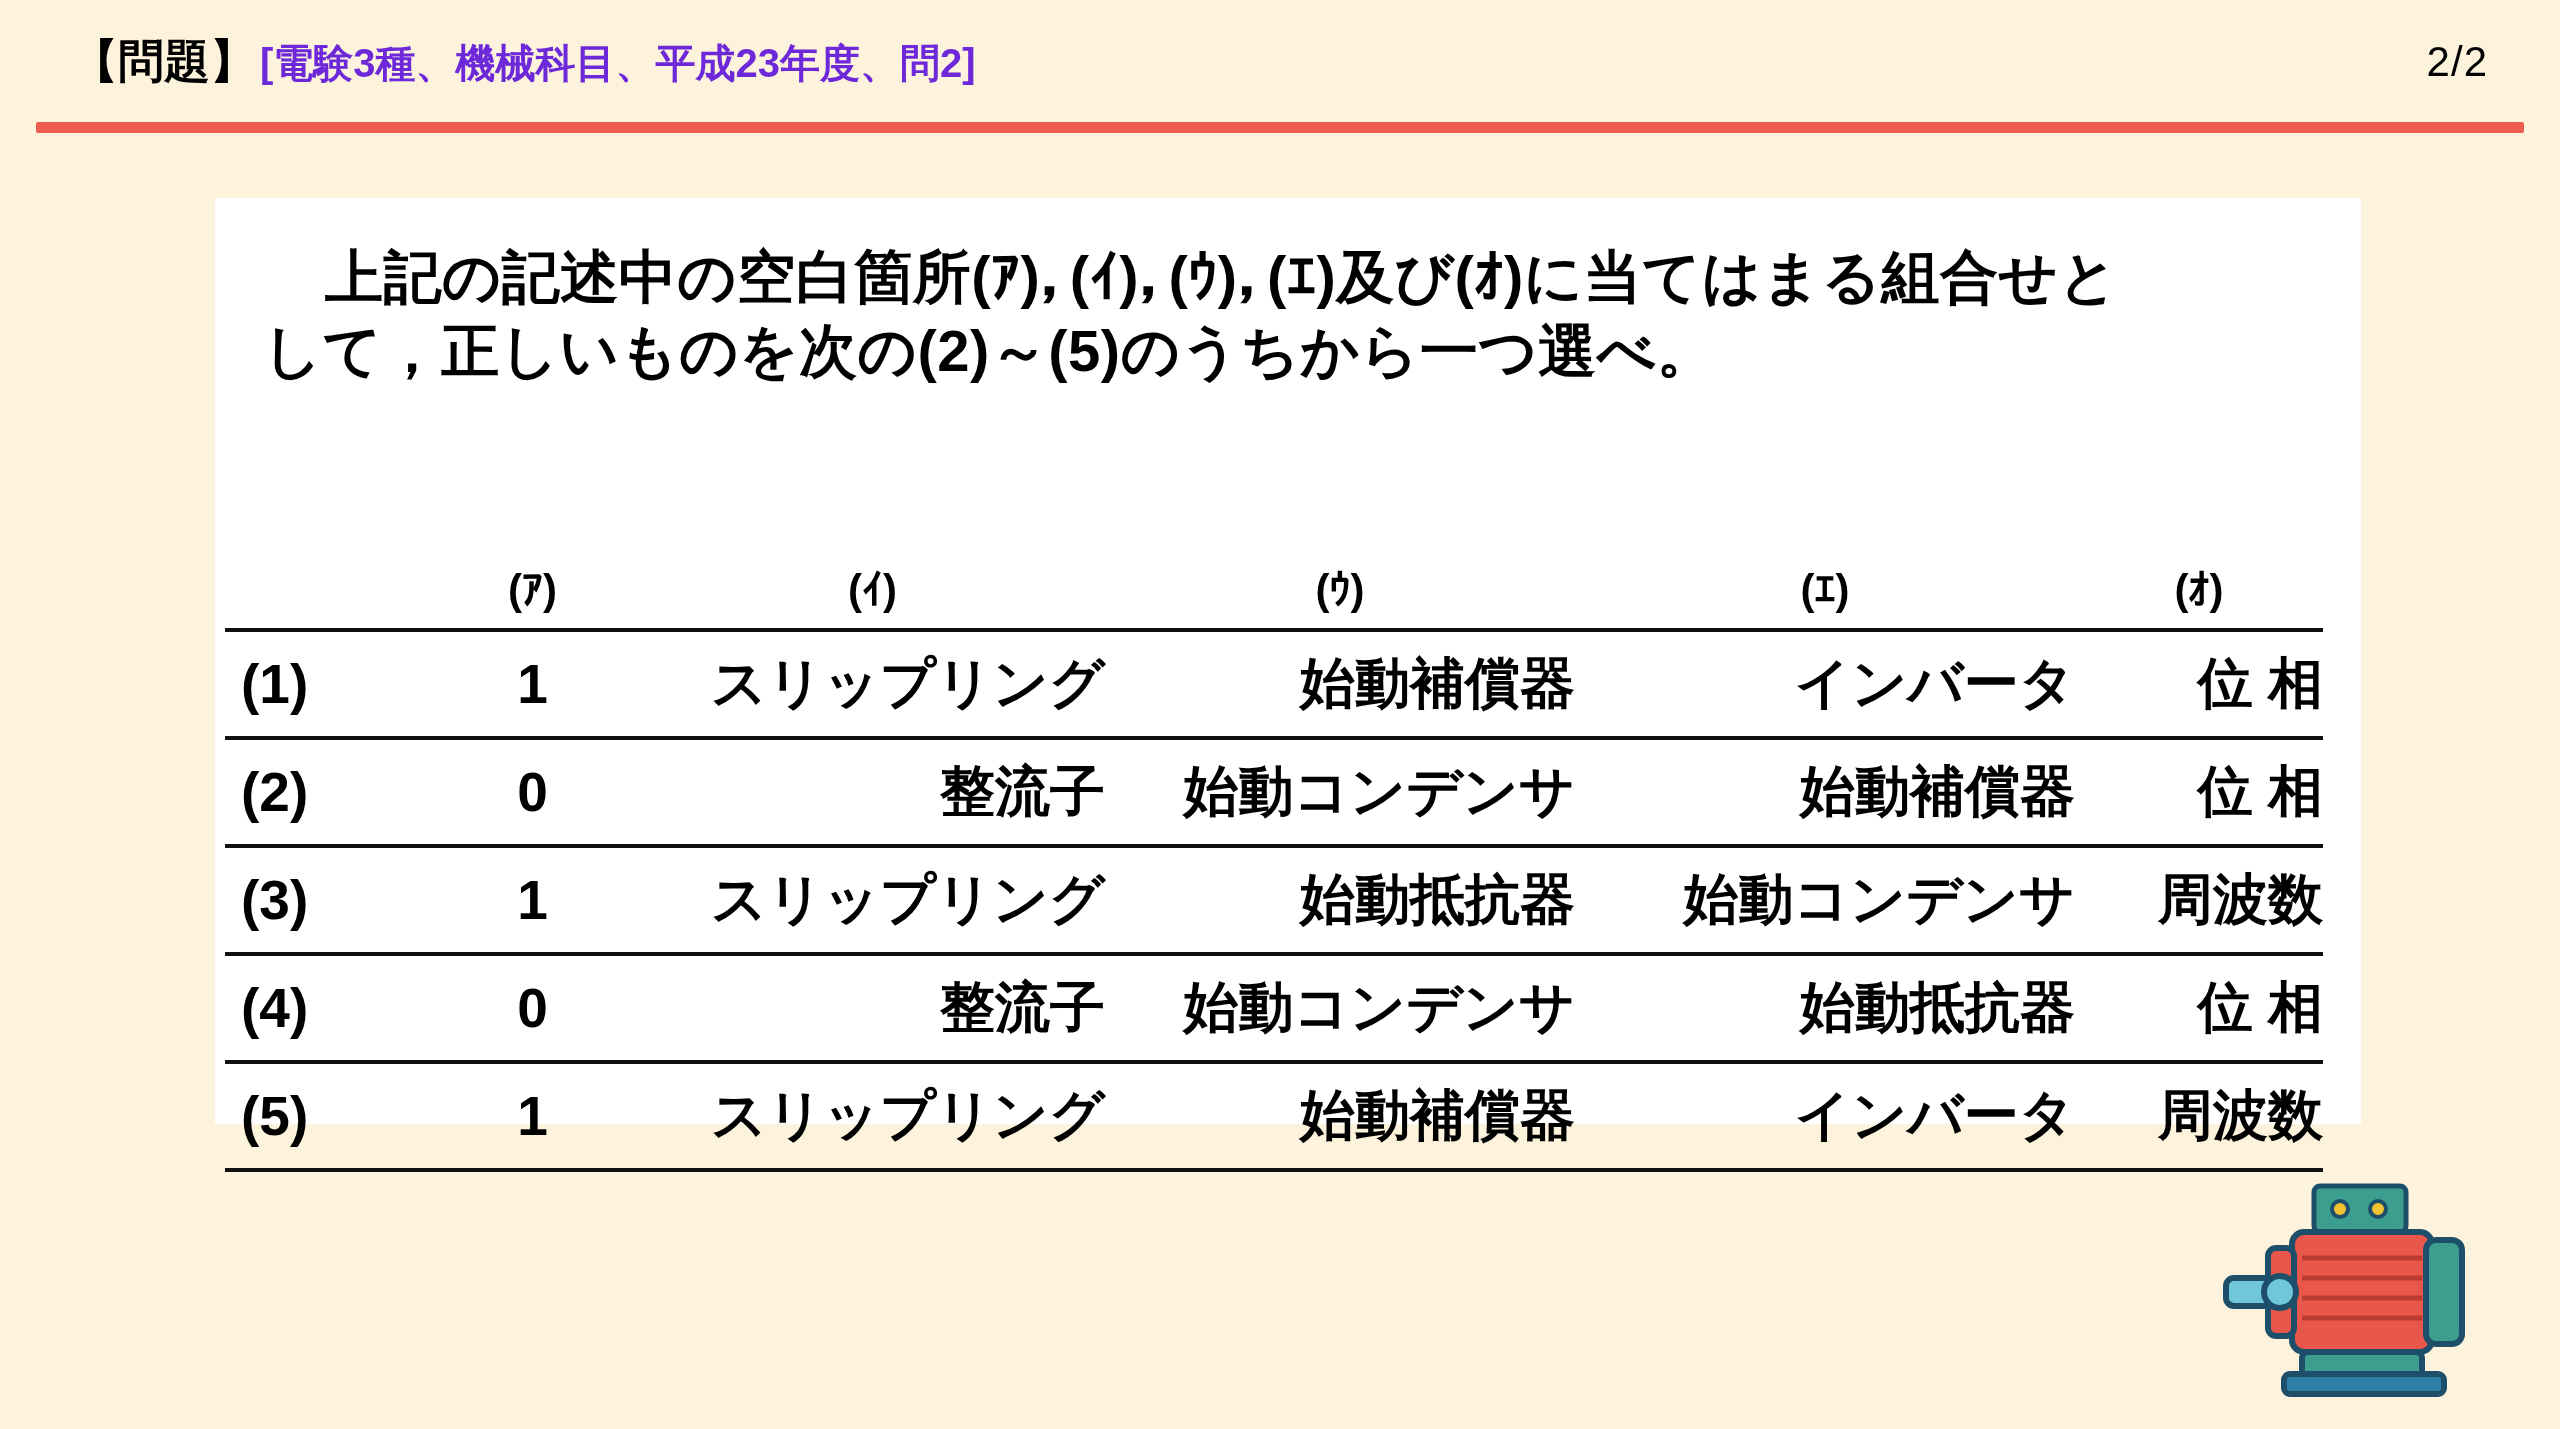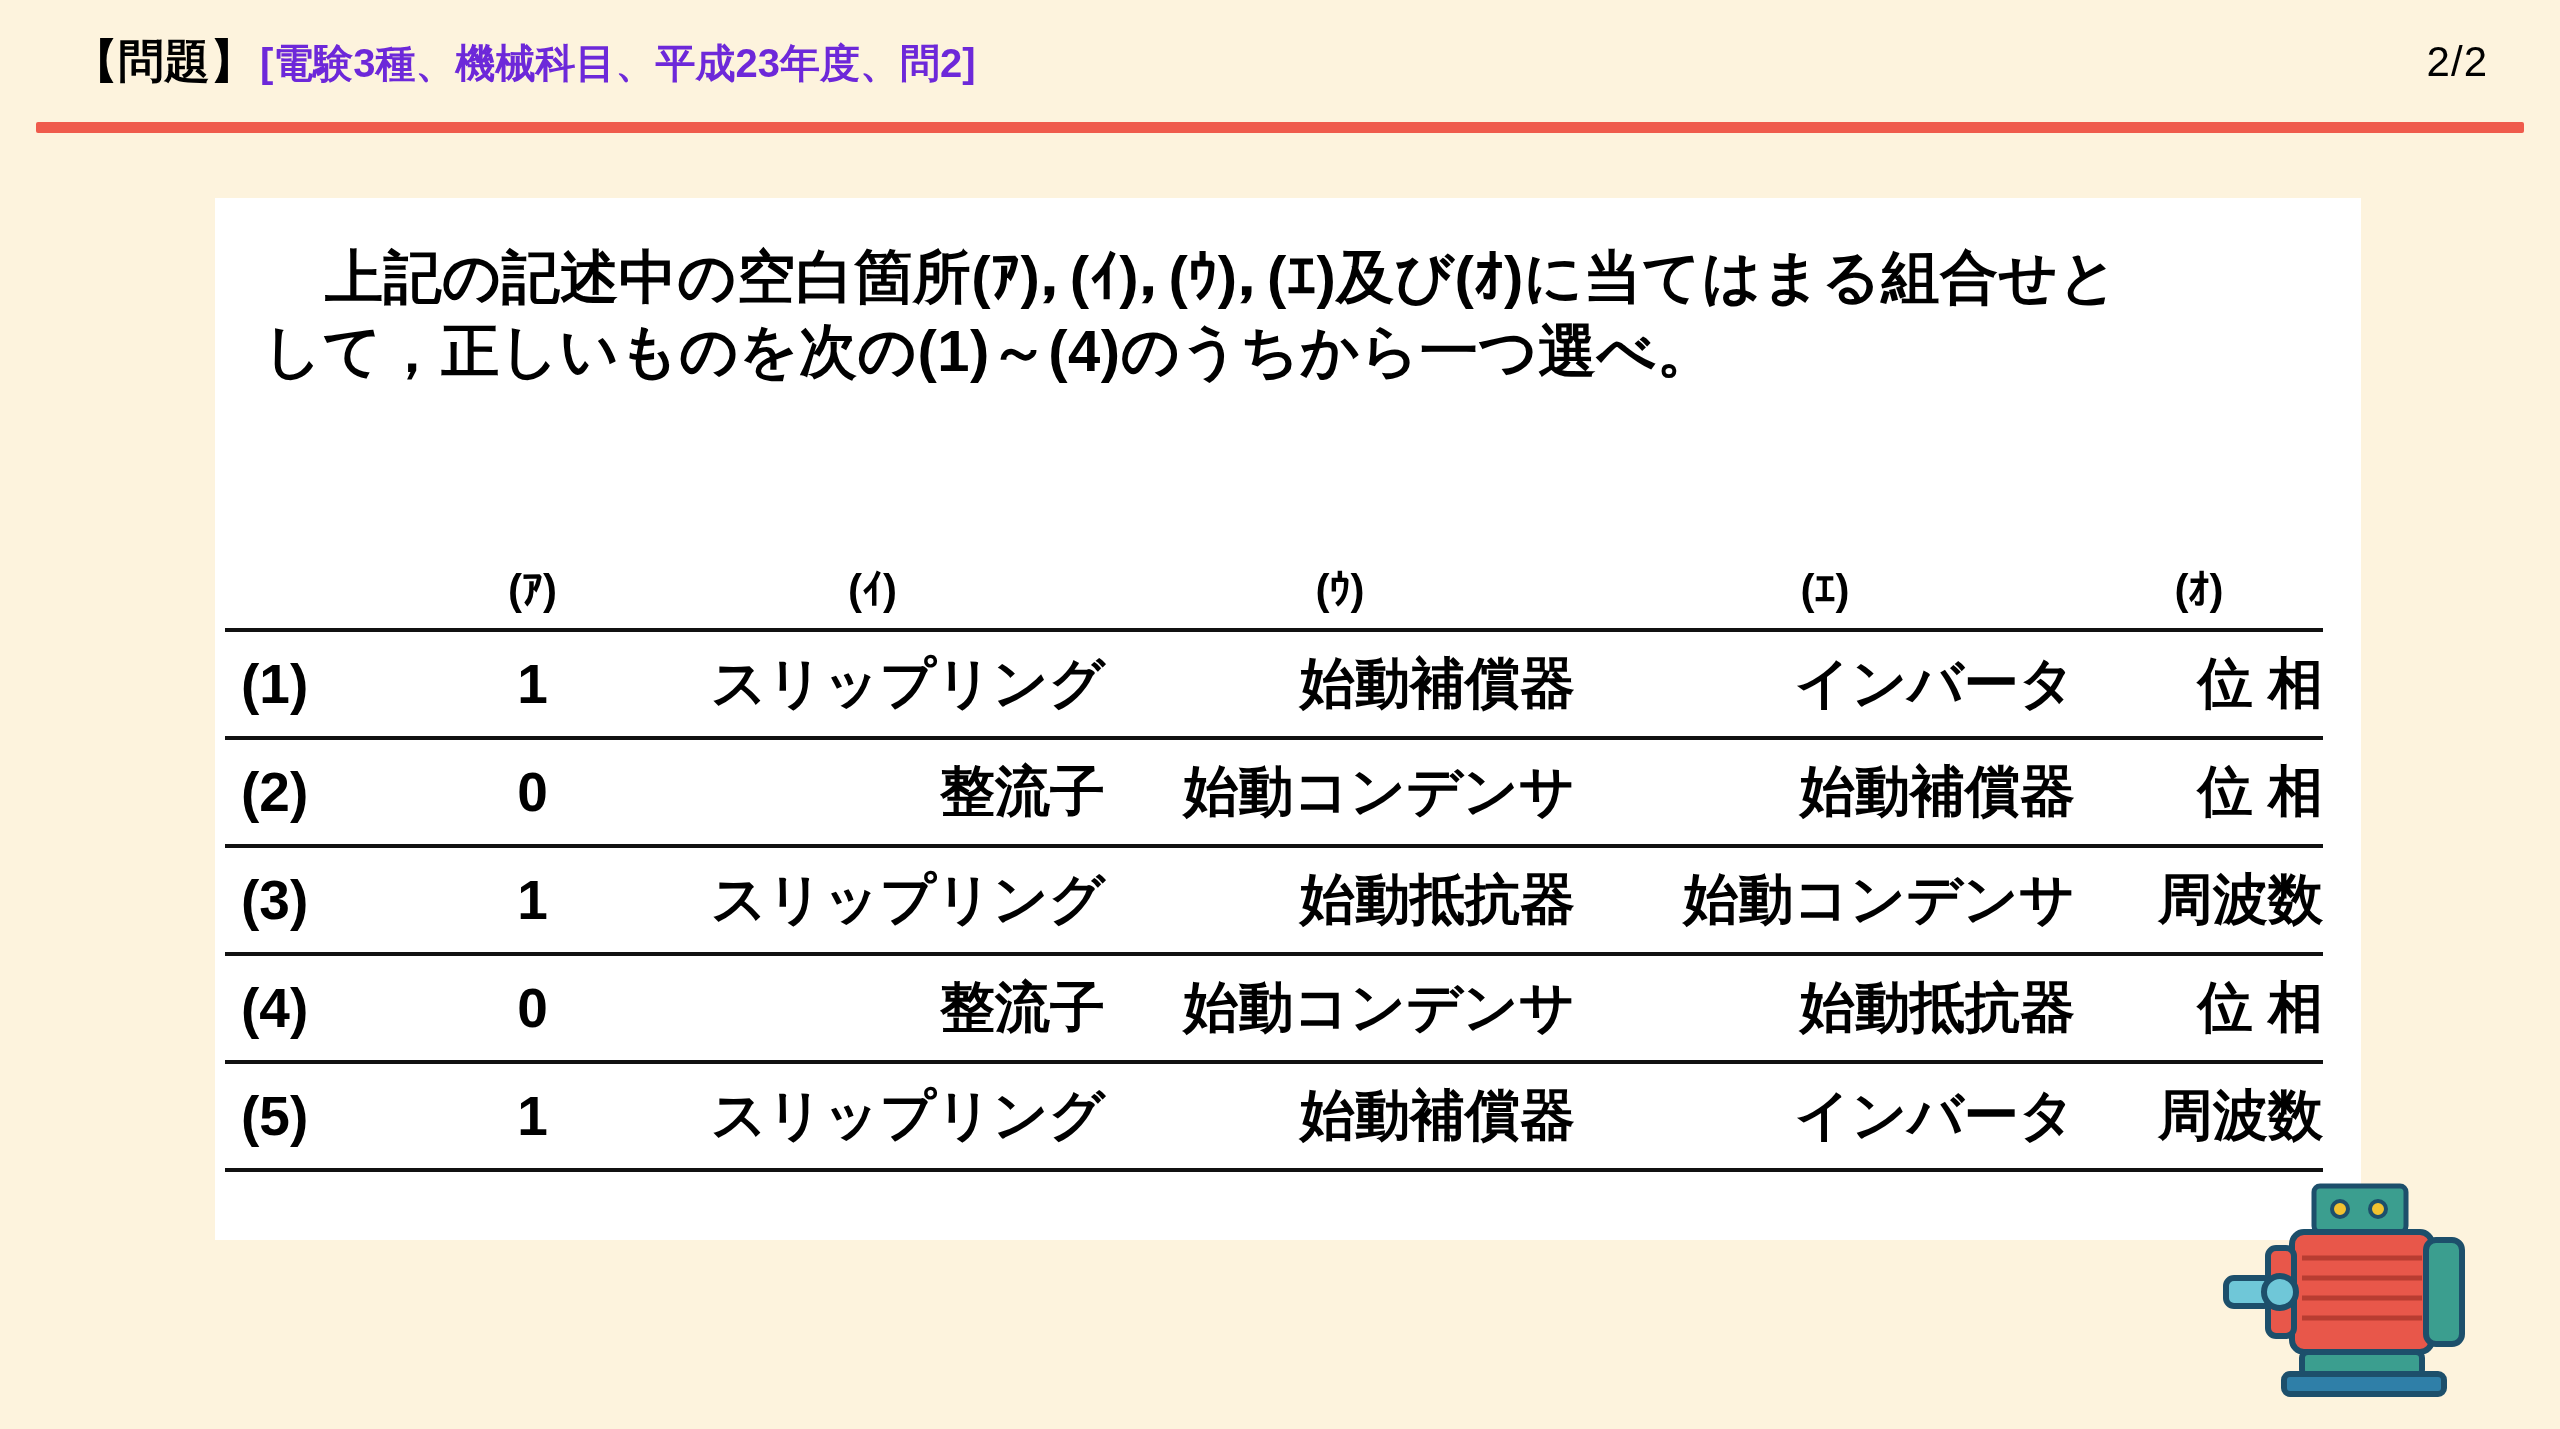--- a/index.html
+++ b/index.html
@@ -67,21 +67,21 @@
     background: #ef5b4c;
     border-radius: 2px;
   }
 
   
   .card {
     position: absolute;
     left: 215px;
     top: 198px;
     width: 2146px;
-    height: 1042px;
+    height: 926px;
     background: #ffffff;
   }
 
   .lead {
     position: absolute;
     left: 48px;
     top: 42px;
     width: 2060px;
     font-size: 58px;
     font-weight: bold;
@@ -154,21 +154,21 @@
     </div>
     <div class="header-page">2/2</div>
   </div>
   <div class="header-rule"></div>
 </div>
 
 <div class="card">
 
   <div class="lead">
     <span class="indent"></span><span>上記の記述中の空白箇所(ｱ)，(ｲ)，(ｳ)，(ｴ)及び(ｵ)に当てはまる組合せと</span><br>
-    <span>して，正しいものを次の(1)～(4)のうちから一つ選べ。</span>
+    <span>して，正しいものを次の(2)～(5)のうちから一つ選べ。</span>
   </div>
 
   <table class="answer-table">
     <colgroup>
       <col class="c-num">
         <col class="c-a">
         <col class="c-b">
         <col class="c-c">
         <col class="c-d">
         <col class="c-e">

